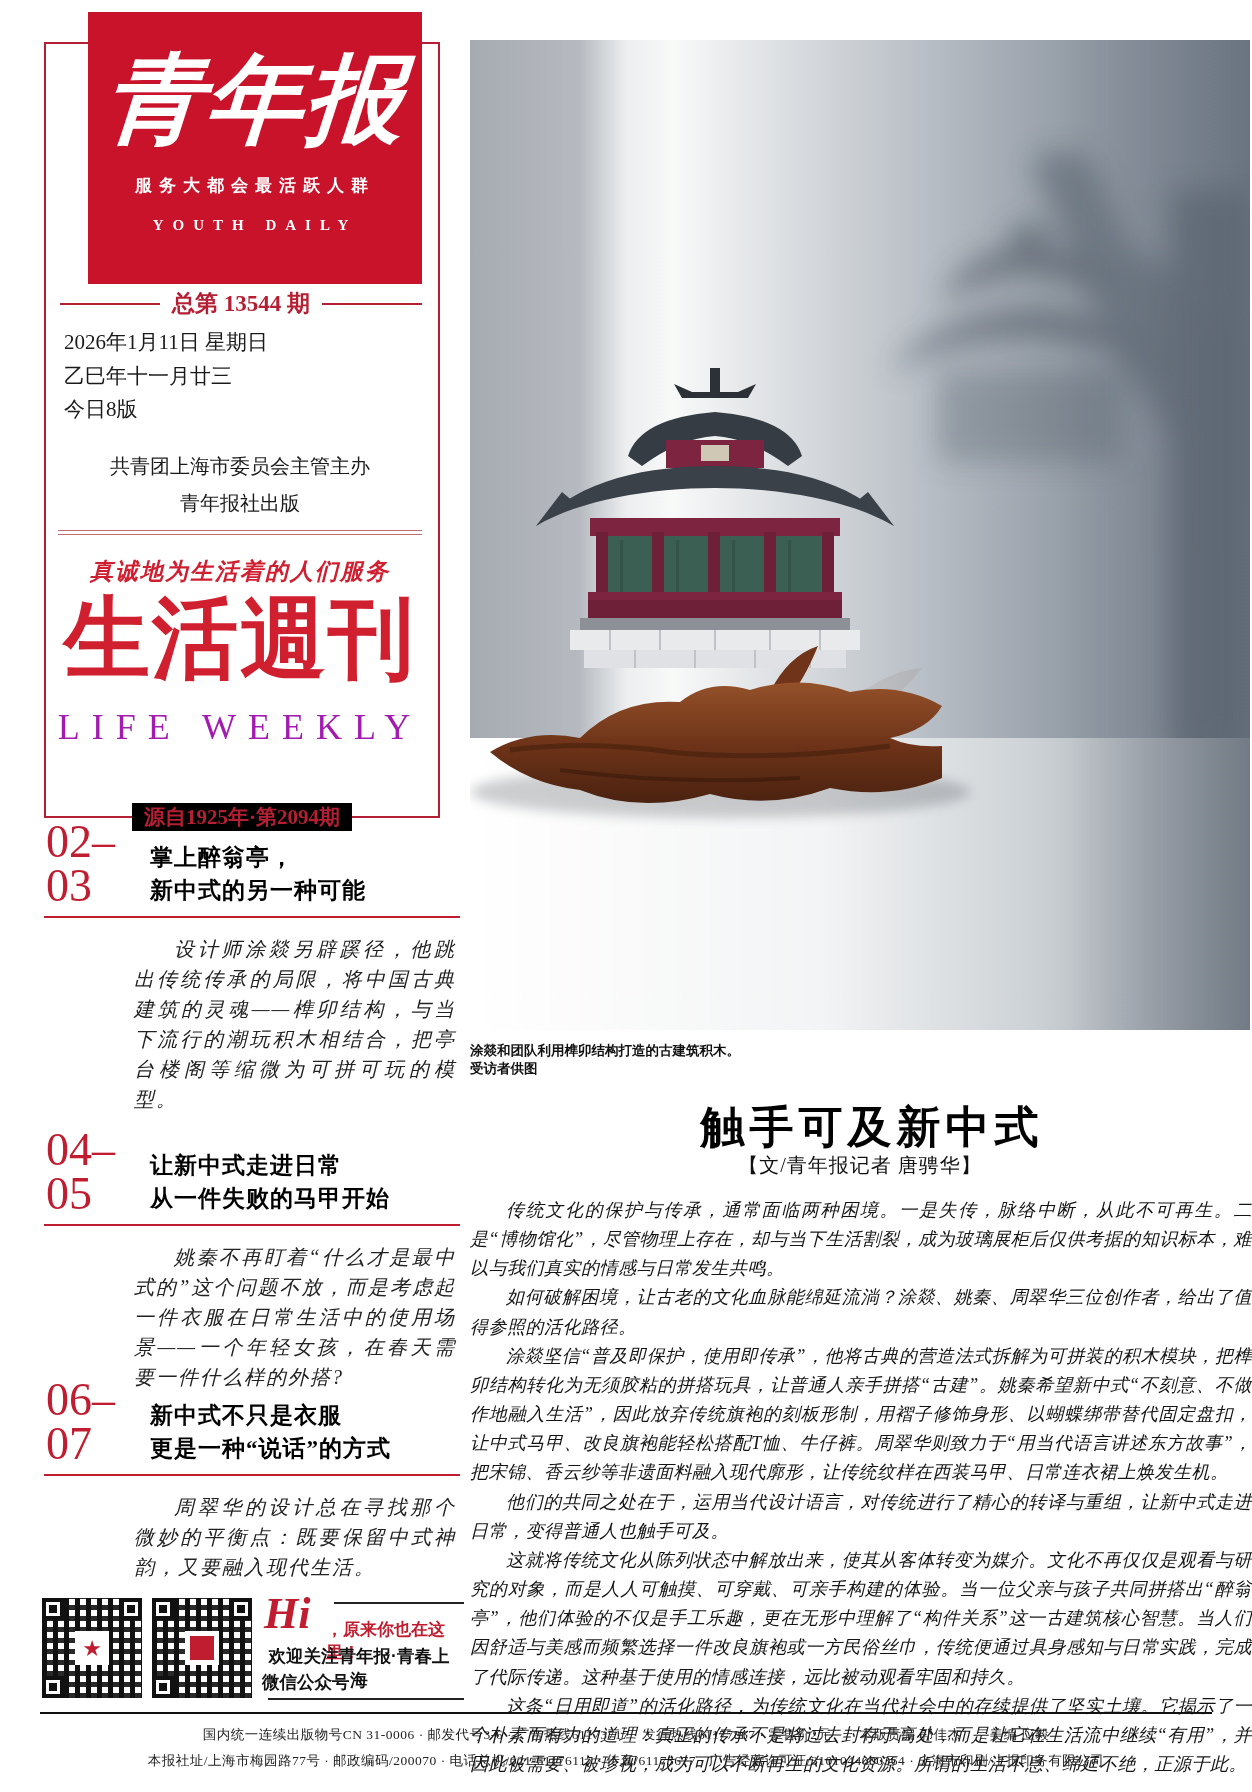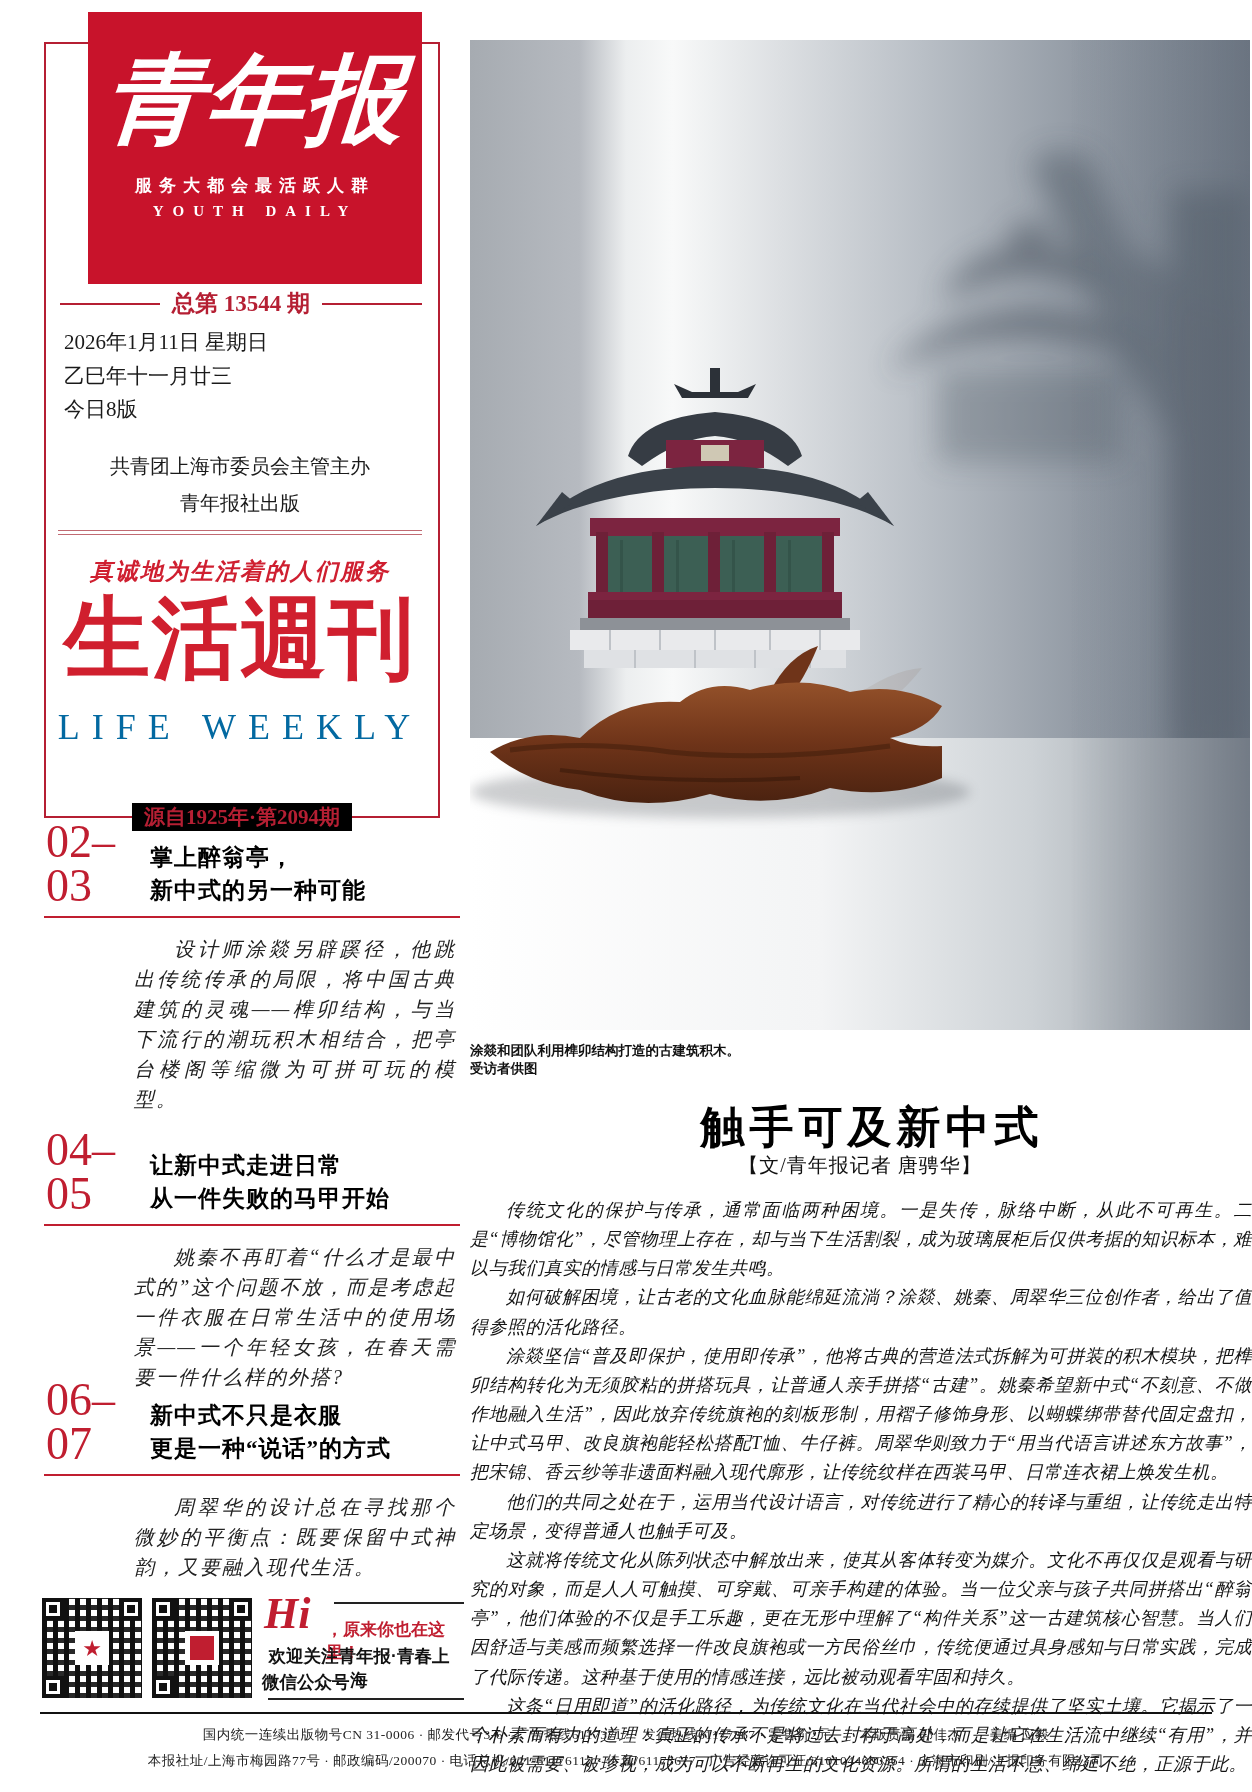--- a/index.html
+++ b/index.html
@@ -8,33 +8,33 @@
   .abs{position:absolute;}
 
   
   .mast-frame{left:44px;top:42px;width:392px;height:772px;border:2px solid #b51f33;}
   .frame-bottom-label{position:absolute;left:50%;bottom:-15px;transform:translateX(-50%);
         background:#000000;padding:0 12px;color:#b51f33;font-size:21px;font-weight:700;white-space:nowrap;}
   .mast-box{left:88px;top:12px;width:334px;height:272px;background:#c8132b;text-align:center;}
   .logo-cn{margin-top:22px;font:italic 900 98px "Liberation Serif",serif;color:#fff;
         letter-spacing:2px;line-height:1.35;transform:skewX(-4deg);}
   .slogan-cn{margin-top:8px;color:#fff;font-size:17px;letter-spacing:7px;font-weight:700;}
-  .slogan-en{margin-top:6px;color:#fff;font-size:15px;letter-spacing:9px;font-weight:700;
+  .slogan-en{margin-top:20px;color:#fff;font-size:15px;letter-spacing:9px;font-weight:700;
         font-family:"Liberation Serif",serif;}
   .issue-row{left:60px;top:288px;width:362px;display:flex;align-items:center;}
   .issue-row .hline{flex:1;border-top:2px solid #b51f33;}
   .issue-text{padding:0 12px;color:#b51f33;font-size:23px;font-weight:700;white-space:nowrap;}
   .date-block{left:44px;top:326px;width:392px;text-align:left;font-size:21px;line-height:1.6;color:#1a1a1a;margin-left:20px;}
   .pub-block{left:44px;top:448px;width:392px;text-align:center;font-size:20px;line-height:1.85;color:#1a1a1a;}
   .dbl-rule{left:58px;top:530px;width:364px;height:3px;border-top:1px solid #c06a72;border-bottom:1px solid #c06a72;}
   .weekly-slogan{left:44px;top:556px;width:392px;text-align:center;color:#cf1f30;
         font:italic 700 23px "Liberation Serif",serif;letter-spacing:2px;}
   .weekly-title{left:44px;top:588px;width:392px;text-align:center;color:#d01f2e;
         font-weight:900;font-size:86px;line-height:1.2;letter-spacing:2px;transform:scaleY(1.04);}
-  .weekly-en{left:44px;top:706px;width:392px;text-align:center;color:#0369a1;
+  .weekly-en{left:44px;top:706px;width:392px;text-align:center;color:#a21caf;
         font-size:36px;letter-spacing:12px;font-family:"Liberation Serif",serif;}
 
   
   .toc{left:44px;width:416px;}
   .toc-head{display:flex;align-items:flex-end;padding-left:2px;}
   .toc-num{width:104px;color:#c01e30;font-size:46px;line-height:0.95;font-family:"Liberation Serif",serif;}
   .toc-titles{flex:1;font-size:23px;font-weight:700;line-height:1.45;color:#000;letter-spacing:1px;}
   .toc-rule{margin-top:9px;height:2px;background:#c01e30;}
   .toc-sum{margin:16px 6px 0 90px;width:322px;font:italic 400 20px "Liberation Serif",serif;
         line-height:1.5;letter-spacing:2px;text-indent:2em;text-align:justify;color:#222;}
@@ -292,21 +292,21 @@
     <span>涂燚和团队利用榫卯结构打造的古建筑积木。</span>
     <span>受访者供图</span>
   </div>
 
   <h1 class="abs art-title">触手可及新中式</h1>
   <div class="abs byline">【文/青年报记者  唐骋华】</div>
   <div class="abs art-body">
     <p>传统文化的保护与传承，通常面临两种困境。一是失传，脉络中断，从此不可再生。二是“博物馆化”，尽管物理上存在，却与当下生活割裂，成为玻璃展柜后仅供考据的知识标本，难以与我们真实的情感与日常发生共鸣。</p>
     <p>如何破解困境，让古老的文化血脉能绵延流淌？涂燚、姚秦、周翠华三位创作者，给出了值得参照的活化路径。</p>
     <p>涂燚坚信“普及即保护，使用即传承”，他将古典的营造法式拆解为可拼装的积木模块，把榫卯结构转化为无须胶粘的拼搭玩具，让普通人亲手拼搭“古建”。姚秦希望新中式“不刻意、不做作地融入生活”，因此放弃传统旗袍的刻板形制，用褶子修饰身形、以蝴蝶绑带替代固定盘扣，让中式马甲、改良旗袍能轻松搭配T恤、牛仔裤。周翠华则致力于“用当代语言讲述东方故事”，把宋锦、香云纱等非遗面料融入现代廓形，让传统纹样在西装马甲、日常连衣裙上焕发生机。</p>
-    <p>他们的共同之处在于，运用当代设计语言，对传统进行了精心的转译与重组，让传统走出特定场景，变得普通人也触手可及。</p>
+    <p>他们的共同之处在于，运用当代设计语言，对传统进行了精心的转译与重组，让新中式走进日常，变得普通人也触手可及。</p>
     <p>这就将传统文化从陈列状态中解放出来，使其从客体转变为媒介。文化不再仅仅是观看与研究的对象，而是人人可触摸、可穿戴、可亲手构建的体验。当一位父亲与孩子共同拼搭出“醉翁亭”，他们体验的不仅是手工乐趣，更在无形中理解了“构件关系”这一古建筑核心智慧。当人们因舒适与美感而频繁选择一件改良旗袍或一方民俗丝巾，传统便通过具身感知与日常实践，完成了代际传递。这种基于使用的情感连接，远比被动观看牢固和持久。</p>
     <p>这条“日用即道”的活化路径，为传统文化在当代社会中的存续提供了坚实土壤。它揭示了一个朴素而有力的道理：真正的传承不是将过去封存于高处，而是让它在生活流中继续“有用”，并因此被需要、被珍视，成为可以不断再生的文化资源。所谓的生活不息、绵延不绝，正源于此。</p>
   </div>
 
   <div class="abs foot-rule"></div>
   <div class="abs foot-line" style="top:1726px">国内统一连续出版物号CN 31-0006 · 邮发代号3-6 · 广告热线61173717 · 发行热线61177867 · 零售价2元　　本版责编 郭佳杰　　美编 应毅</div>
   <div class="abs foot-line" style="top:1752px">本报社址/上海市梅园路77号 · 邮政编码/200070 · 电话总机/021-61176117 · 传真/61173677 · 广告经营许可证/3101044000364 · 上海市印刷/上报印务有限公司</div>
 
 </div>
 

